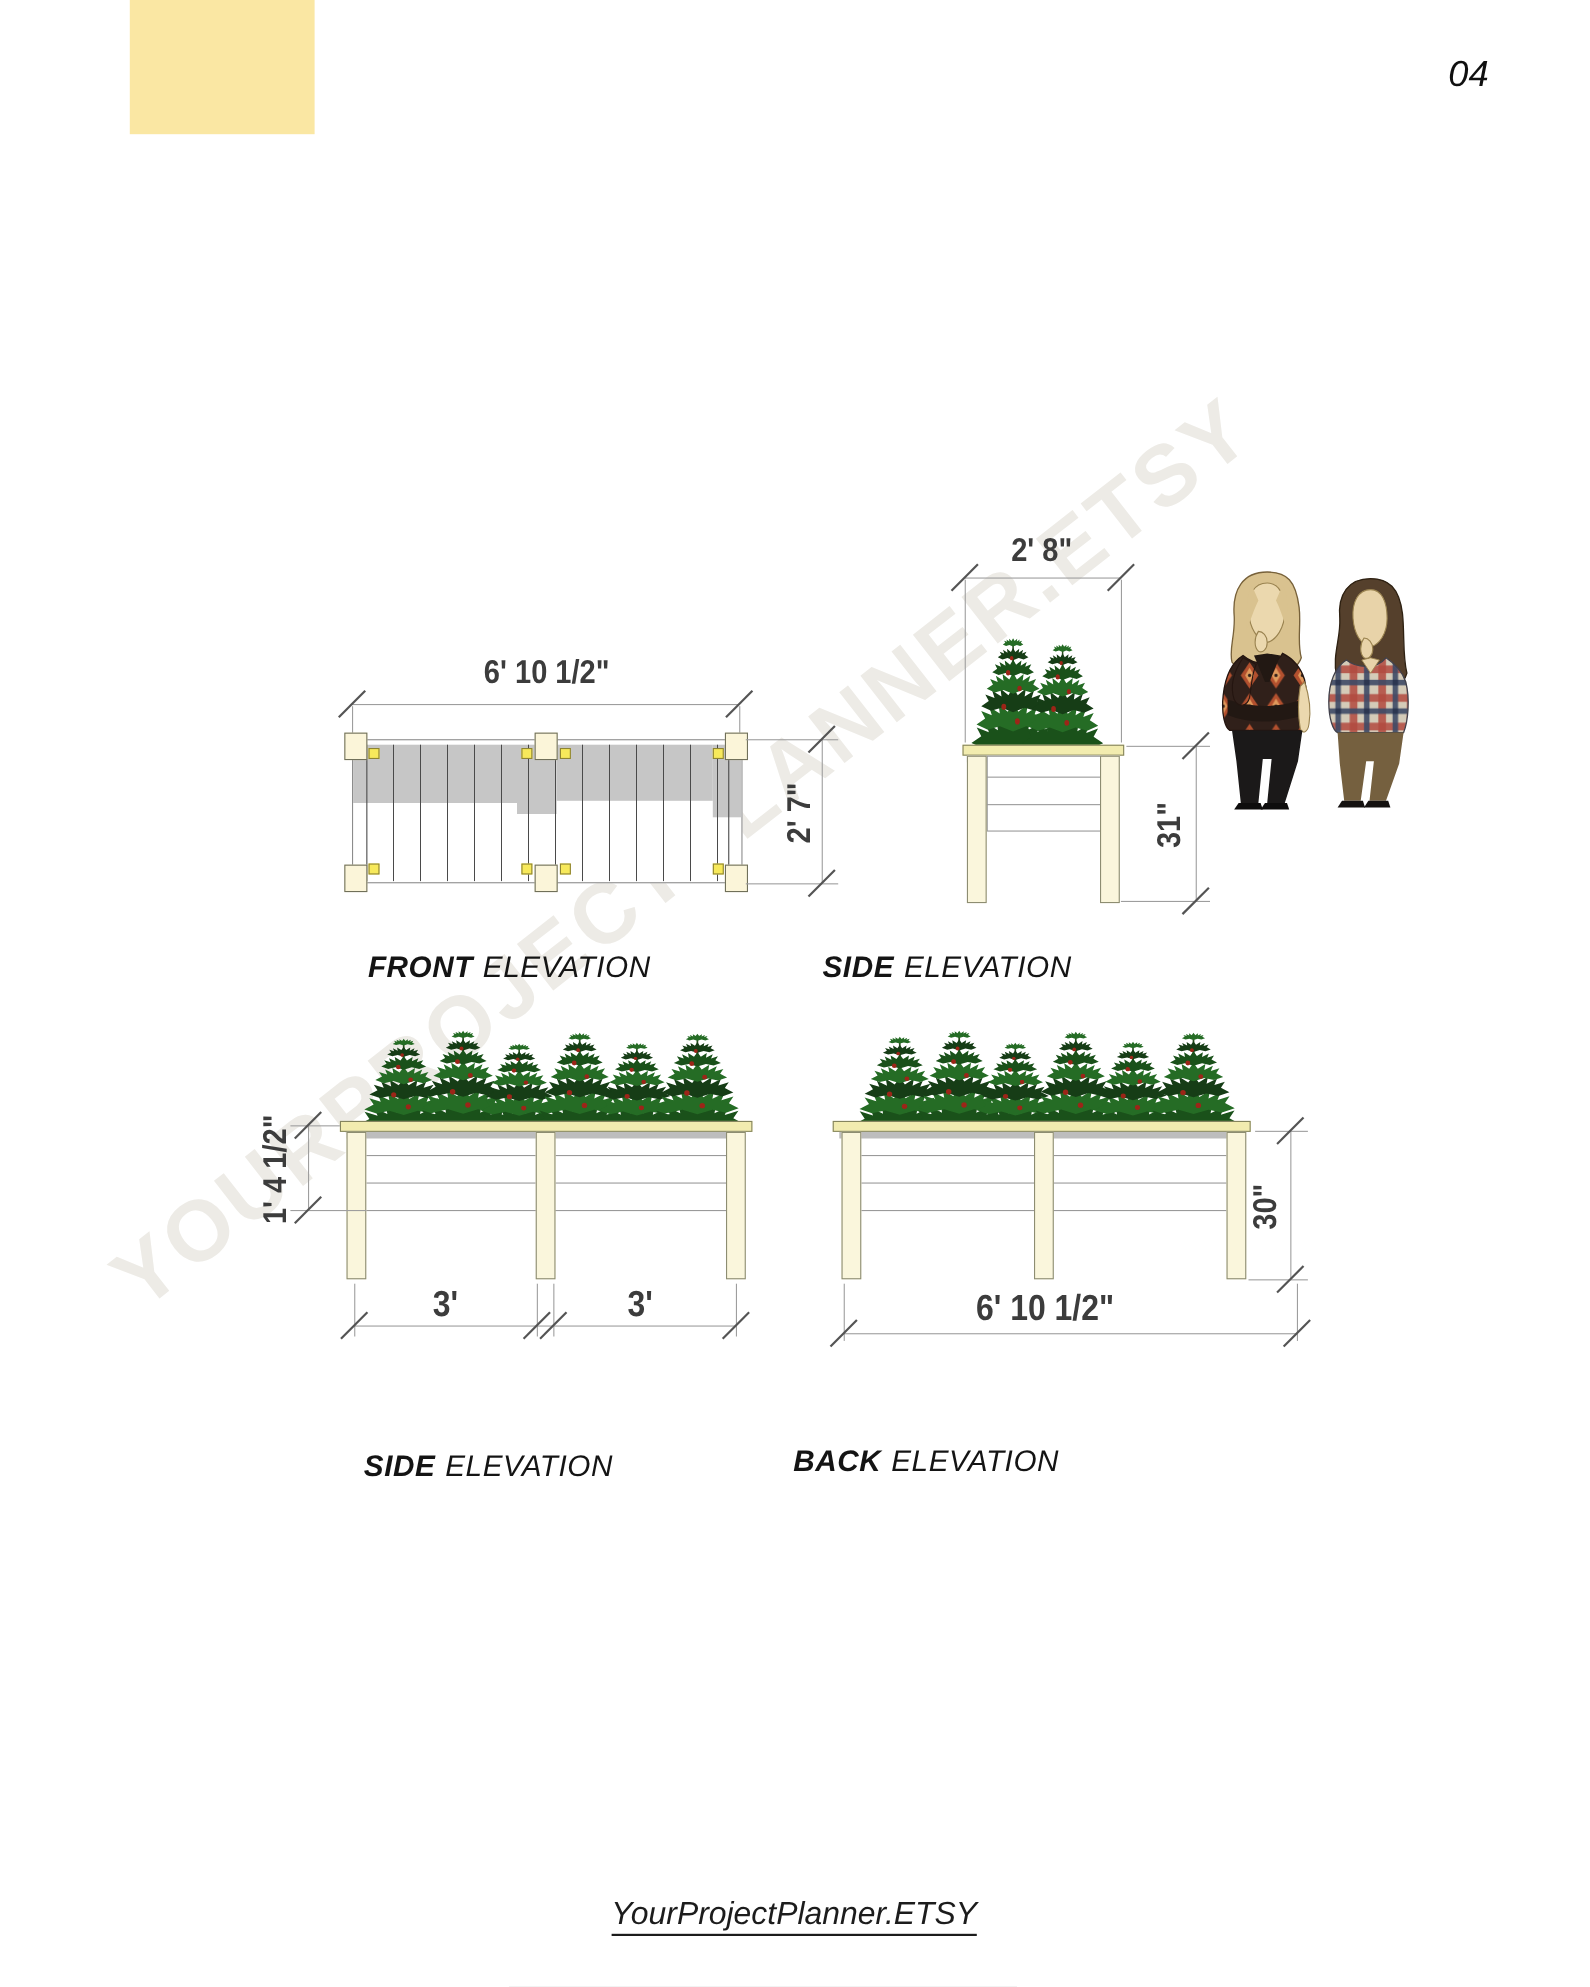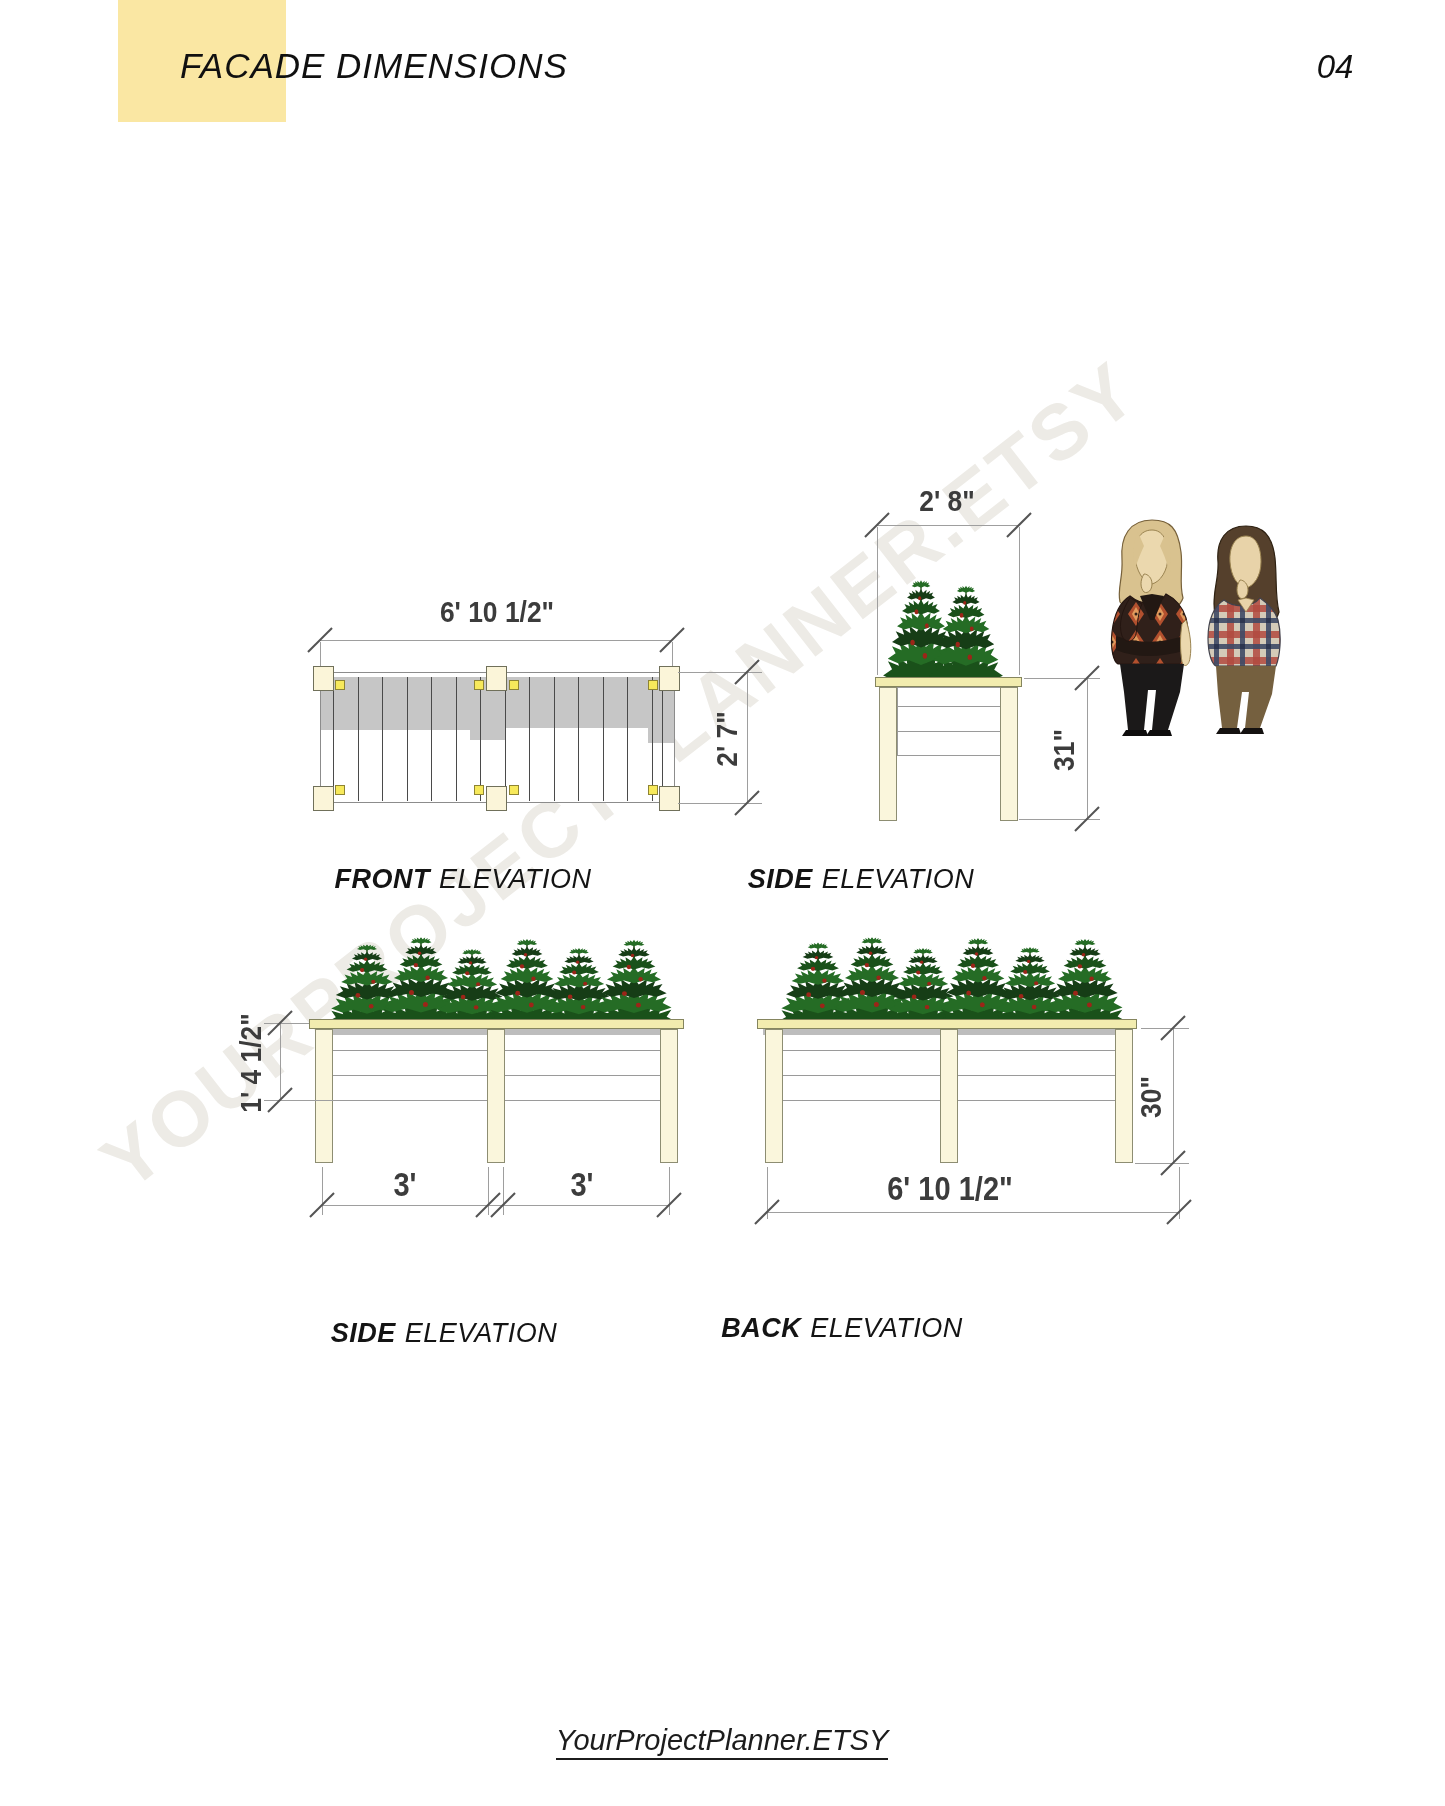--- a/index.html
+++ b/index.html
@@ -78,21 +78,20 @@
       <rect x="16" y="16" width="5" height="5" fill="#2c3650"></rect>
     </pattern>
   </defs>
 </svg>
 
 <div class="page">
 
   <div class="watermark">YOURPROJECTPLANNER.ETSY</div>
 
   <div class="accent-square"></div>
-  <div class="page-title">FACADE DIMENSIONS</div>
   <div class="page-number">04</div>
 
   <div class="dim" style="left:372px;top:595px;width:250px;">6' 10 1/2"</div>
   <div class="line" style="left:320px;top:640px;width:352px;height:1px;"></div>
   <div class="tick" style="left:303px;top:639px;"></div>
   <div class="tick" style="left:655px;top:639px;"></div>
   <div class="line" style="left:320px;top:642px;width:1px;height:30px;"></div>
   <div class="line" style="left:672px;top:642px;width:1px;height:30px;"></div>
 
   <div class="planrect"></div>

